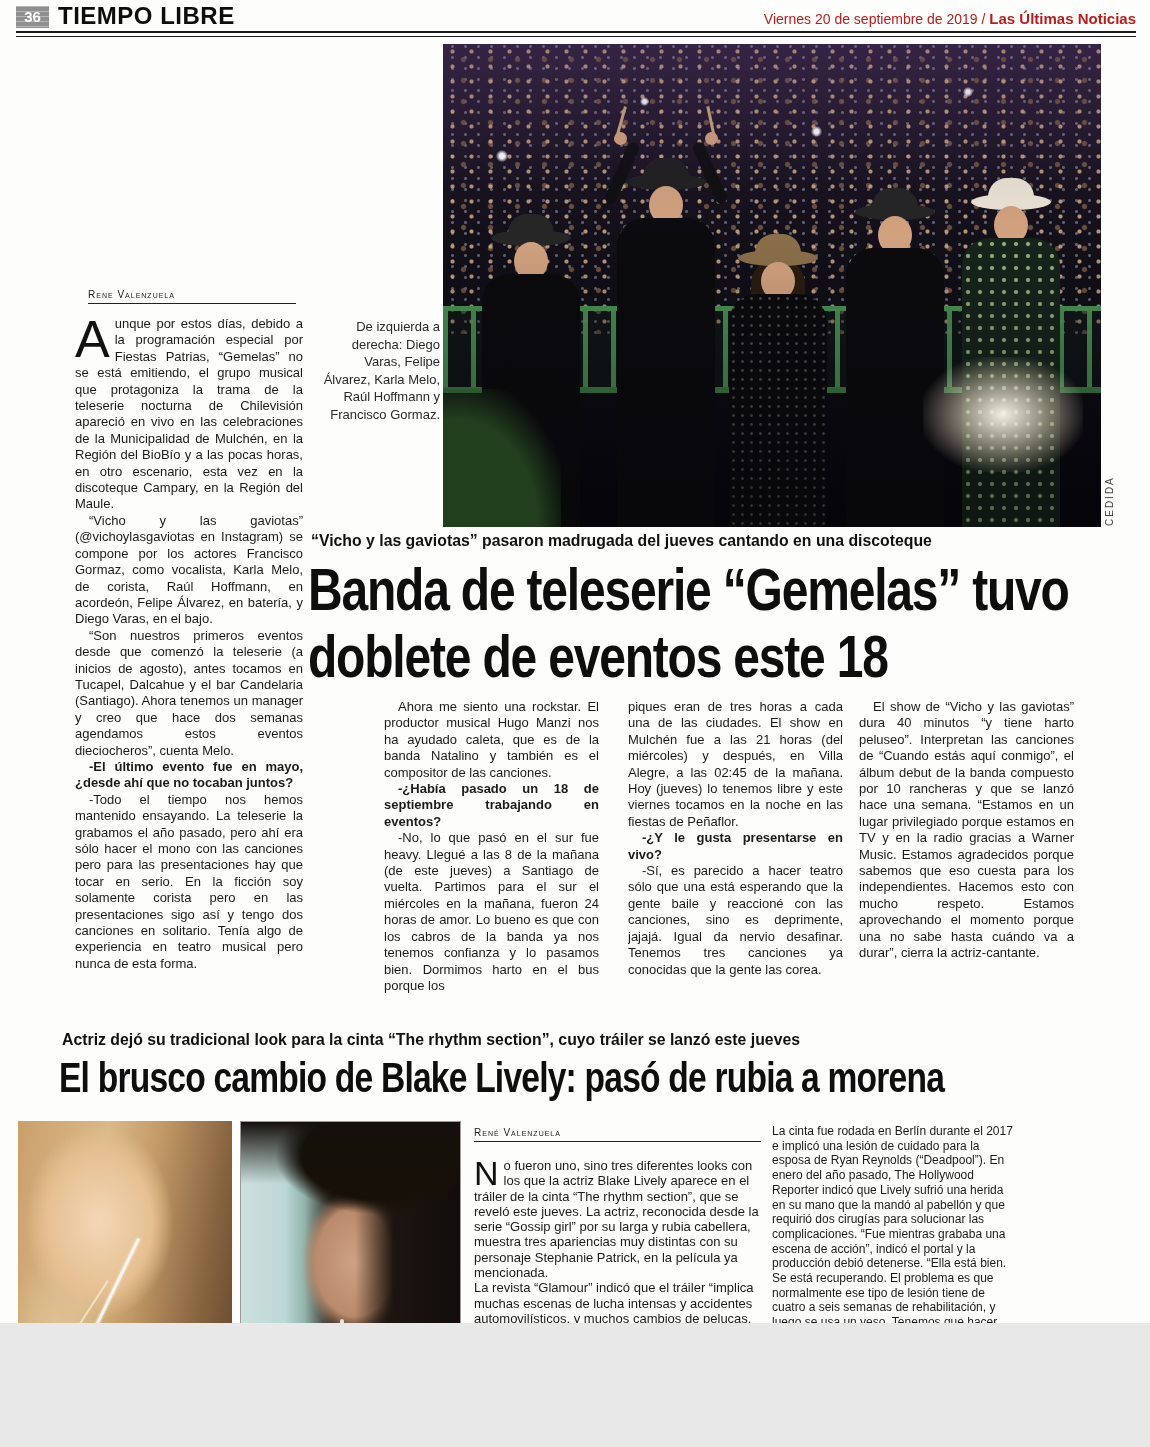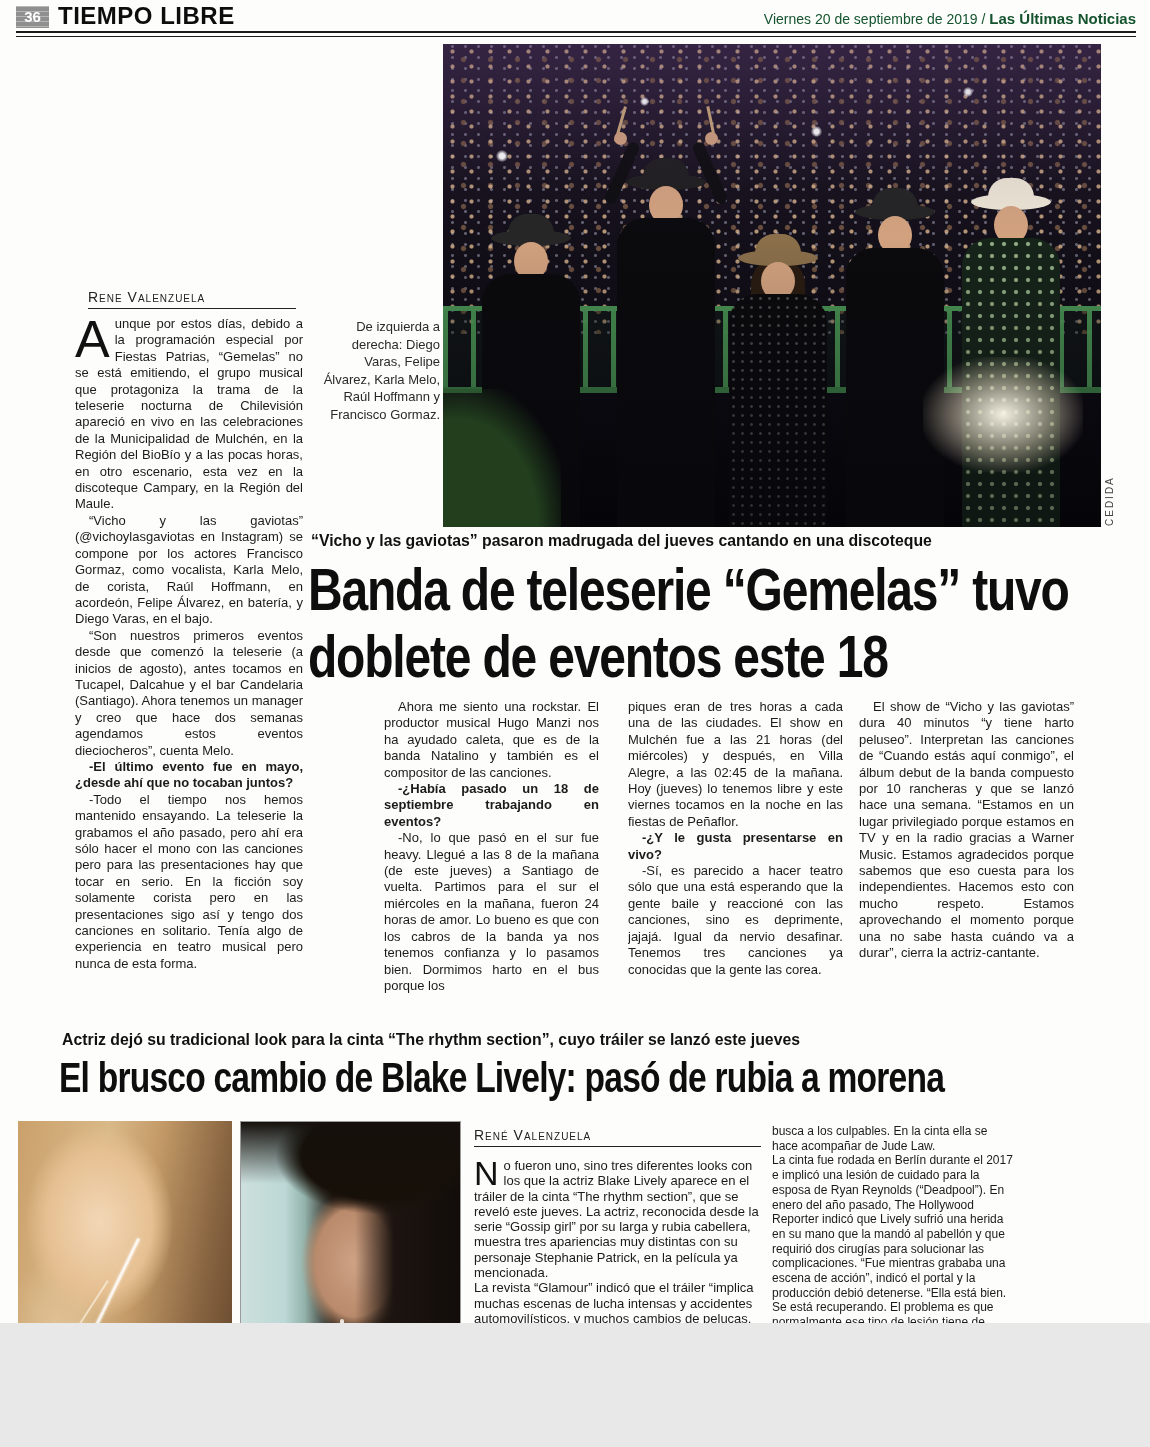--- a/index.html
+++ b/index.html
@@ -5,28 +5,28 @@
   html,body{margin:0;padding:0;background:#e8e8e8;}
   .page{position:relative;width:1150px;height:1323px;background:#fdfdfc;margin:0 auto;
         font-family:"Liberation Sans",sans-serif;color:#1b1b1b;overflow:hidden;}
   .abs{position:absolute;}
 
   
   .pagebox{left:16px;top:6px;width:33px;height:22px;background:#8f8f8f;color:#fff;
            font-weight:bold;font-size:15px;text-align:center;line-height:22px;
            background-image:repeating-linear-gradient(180deg,rgba(255,255,255,.35) 0 1px,transparent 1px 5px);}
   .section-title{left:58px;top:2px;font-size:24px;font-weight:bold;letter-spacing:.5px;color:#0d0d0d;}
-  .dateline{right:14px;top:10px;font-size:14px;color:#14532d;white-space:nowrap;}
+  .dateline{right:14px;top:10px;font-size:14px;color:#b91c1c;white-space:nowrap;}
   .dateline .paper{font-weight:bold;font-size:15px;}
   .toprule{left:16px;right:14px;top:31px;height:3px;border-top:2px solid #1a1a1a;border-bottom:1px solid #1a1a1a;}
 
   
   .lead{left:52px;top:74px;width:382px;font-size:21px;font-weight:bold;line-height:1.37;
         text-align:center;color:#141414;}
-  .byline{font-variant:small-caps;font-size:14px;letter-spacing:1px;color:#222;
+  .byline{font-variant:small-caps;font-size:10px;letter-spacing:1px;color:#222;
           border-bottom:1px solid #222;padding-bottom:3px;}
   .byline1{left:88px;top:289px;width:208px;}
   .bodycol{font-size:13px;line-height:16.4px;text-align:justify;overflow:hidden;}
   .bodycol p{margin:0;text-indent:14px;}
   .bodycol p.first{text-indent:0;}
   .bodycol p.q{font-weight:bold;}
   .col1{left:75px;top:316px;width:228px;height:678px;}
   .dropcap{float:left;font-size:52px;line-height:43px;padding:2px 5px 0 0;color:#111;}
   .dropcap2{float:left;font-size:34px;line-height:29px;padding:1px 5px 0 0;color:#111;}
 
@@ -240,17 +240,16 @@
   <div class="abs vcredit creditB">CEDIDA</div>
   <div class="abs bcaption captionB1">Así luce normalmente la actriz.</div>
   <div class="abs bcaption captionB2">Aquí con peluca de cabello oscuro.</div>
 
   <div class="abs byline byline2">René Valenzuela</div>
   <div class="abs bodycol2 a2col1">
     <p><span class="dropcap2">N</span><span>o fueron uno, sino tres diferentes looks con los que la actriz Blake Lively aparece en el tráiler de la cinta “The rhythm section”, que se reveló este jueves. La actriz, reconocida desde la serie “Gossip girl” por su larga y rubia cabellera, muestra tres apariencias muy distintas con su personaje Stephanie Patrick, en la película ya mencionada.</span></p>
     <p>La revista “Glamour” indicó que el tráiler “implica muchas escenas de lucha intensas y accidentes automovilísticos, y muchos cambios de pelucas. En el lapso de unos pocos segundos, vemos el cabello rockero, negro y corto de Lively, otro corte rubio chascón y unas largas ondas rojizas de estilo femme-fatale”. Según el adelanto, la actriz interpreta a una mujer cuya familia muere y luego</p>
   </div>
   <div class="abs bodycol2 a2col2">
-    <p>busca a los culpables. En la cinta ella se hace acompañar de Jude Law.</p>
     <p>La cinta fue rodada en Berlín durante el 2017 e implicó una lesión de cuidado para la esposa de Ryan Reynolds (“Deadpool”). En enero del año pasado, The Hollywood Reporter indicó que Lively sufrió una herida en su mano que la mandó al pabellón y que requirió dos cirugías para solucionar las complicaciones. “Fue mientras grababa una escena de acción”, indicó el portal y la producción debió detenerse. “Ella está bien. Se está recuperando. El problema es que normalmente ese tipo de lesión tiene de cuatro a seis semanas de rehabilitación, y luego se usa un yeso. Tenemos que hacer acrobacias, así que es muy complicado”, declaró Reed Morano, el director de la cinta, a la misma publicación en ese entonces.</p>
   </div>
 
 </div>
 
 </body></html>

